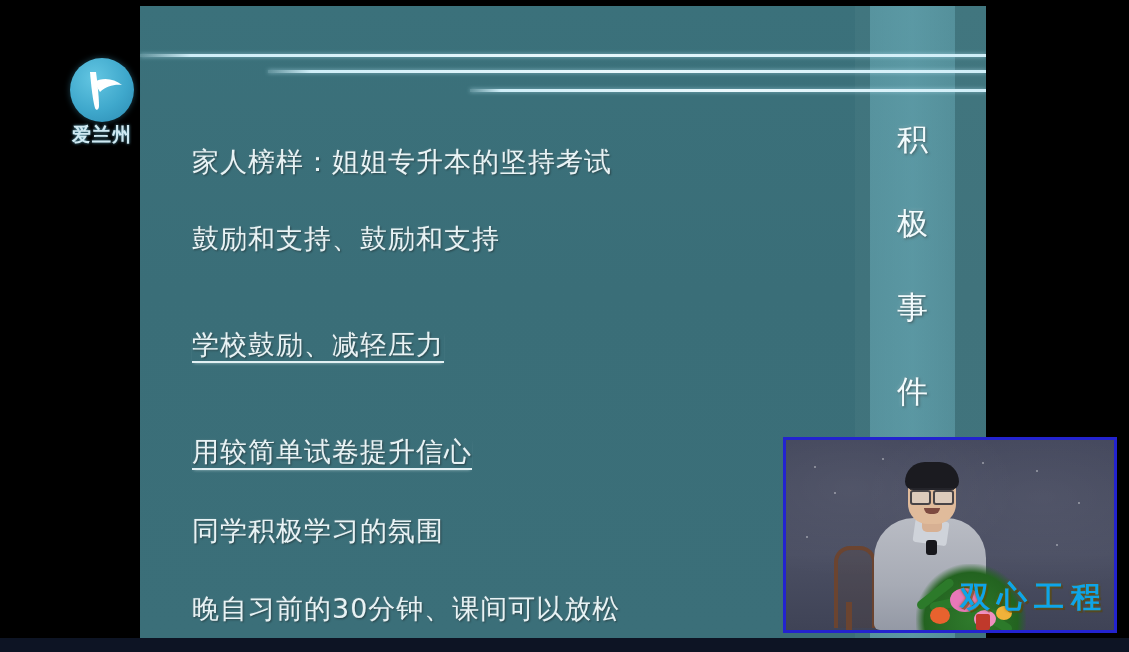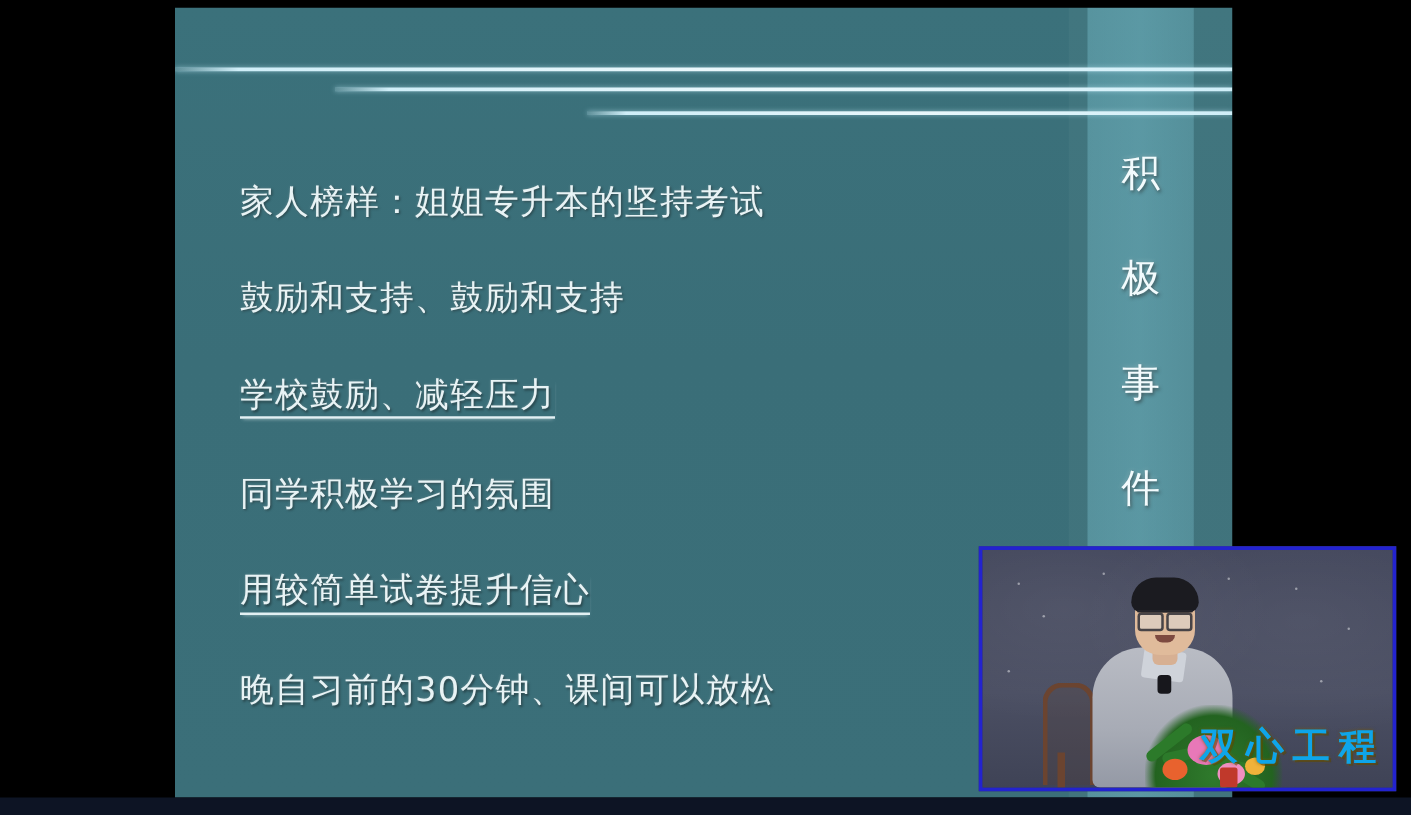--- a/index.html
+++ b/index.html
@@ -135,20 +135,21 @@
     text-shadow: 1px 1px 2px rgba(0,0,0,0.45), 0 0 2px rgba(255,255,255,0.25);
     margin-bottom: 47px;
     white-space: nowrap;
     letter-spacing: 1px;
   }
   .bullet:last-child { margin-bottom: 4px; }
   .bullet .txt { display: inline-block; padding-bottom: 2px; }
   .bullet.underlined .txt {
     border-bottom: 2px solid #e2f0f3;
     box-shadow: 0 2px 3px -2px rgba(230,245,250,0.6);
+    margin-top: 28px;
   }
 
   
   .vtitle {
     position: absolute;
     left: 730px;
     top: 118px;
     width: 85px;
     text-align: center;
   }
@@ -322,44 +323,53 @@
     <div class="bullets">
       <div class="bullet">
         <span class="txt">家人榜样：姐姐专升本的坚持考试</span>
       </div>
       <div class="bullet">
         <span class="txt">鼓励和支持、鼓励和支持</span>
       </div>
       <div class="bullet underlined">
         <span class="txt">学校鼓励、减轻压力</span>
       </div>
+      <div class="bullet underlined">
+        <span class="txt">用较简单试卷提升信心</span>
+      </div>
       <div class="bullet">
         <span class="txt">同学积极学习的氛围</span>
-      </div>
-      <div class="bullet underlined">
-        <span class="txt">用较简单试卷提升信心</span>
       </div>
       <div class="bullet">
         <span class="txt">晚自习前的30分钟、课间可以放松</span>
       </div>
     </div>
 
     <div class="vtitle">
       <div class="vchar">积</div>
       <div class="vchar">极</div>
       <div class="vchar">事</div>
       <div class="vchar">件</div>
     </div>
   </div>
 
   <div class="letterbox-left"></div>
   <div class="letterbox-right"></div>
   <div class="letterbox-top"></div>
   <div class="letterbox-bottom"></div>
 
+  <div class="logo-wrap">
+    <div class="logo-circle">
+      <svg class="logo-mark" viewBox="0 0 64 64" xmlns="http://www.w3.org/2000/svg" aria-hidden="true">
+        <path d="M20 14 C20 14, 22 40, 25 50 C26 53, 29 52, 29 48 C29 38, 27 22, 26 14 Z" fill="#ffffff"></path>
+        <path d="M24 24 C32 19, 44 20, 52 27 C45 26, 36 28, 30 34 C28 31, 26 27, 24 24 Z" fill="#ffffff"></path>
+      </svg>
+    </div>
+    <div class="logo-text">爱兰州</div>
+  </div>
 
   <div id="pip">
     <div class="pip-stage">
       <span class="speck" style="left:28px;  top:26px;"></span>
       <span class="speck" style="left:96px;  top:18px;"></span>
       <span class="speck" style="left:48px;  top:52px;"></span>
       <span class="speck" style="left:250px; top:30px;"></span>
       <span class="speck" style="left:292px; top:62px;"></span>
       <span class="speck" style="left:270px; top:104px;"></span>
       <span class="speck" style="left:20px;  top:96px;"></span>

